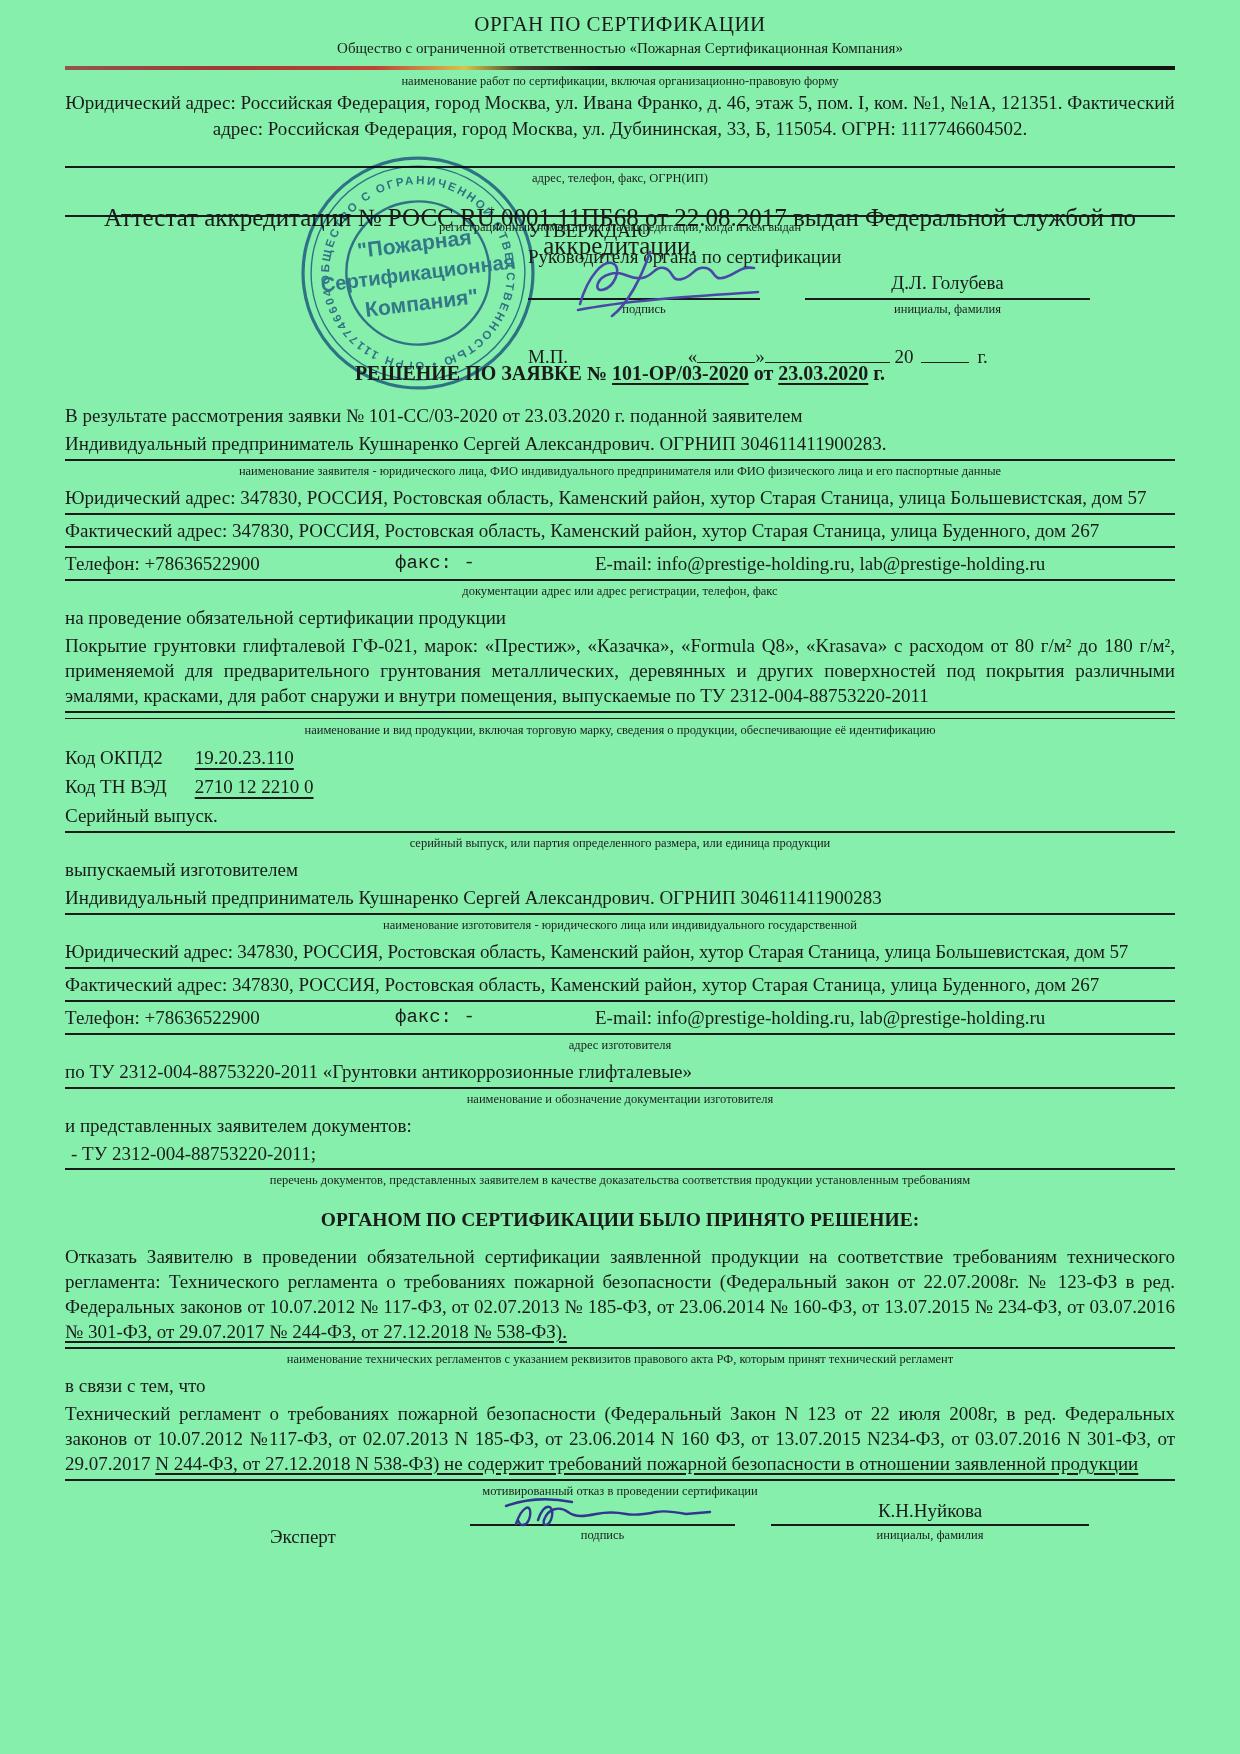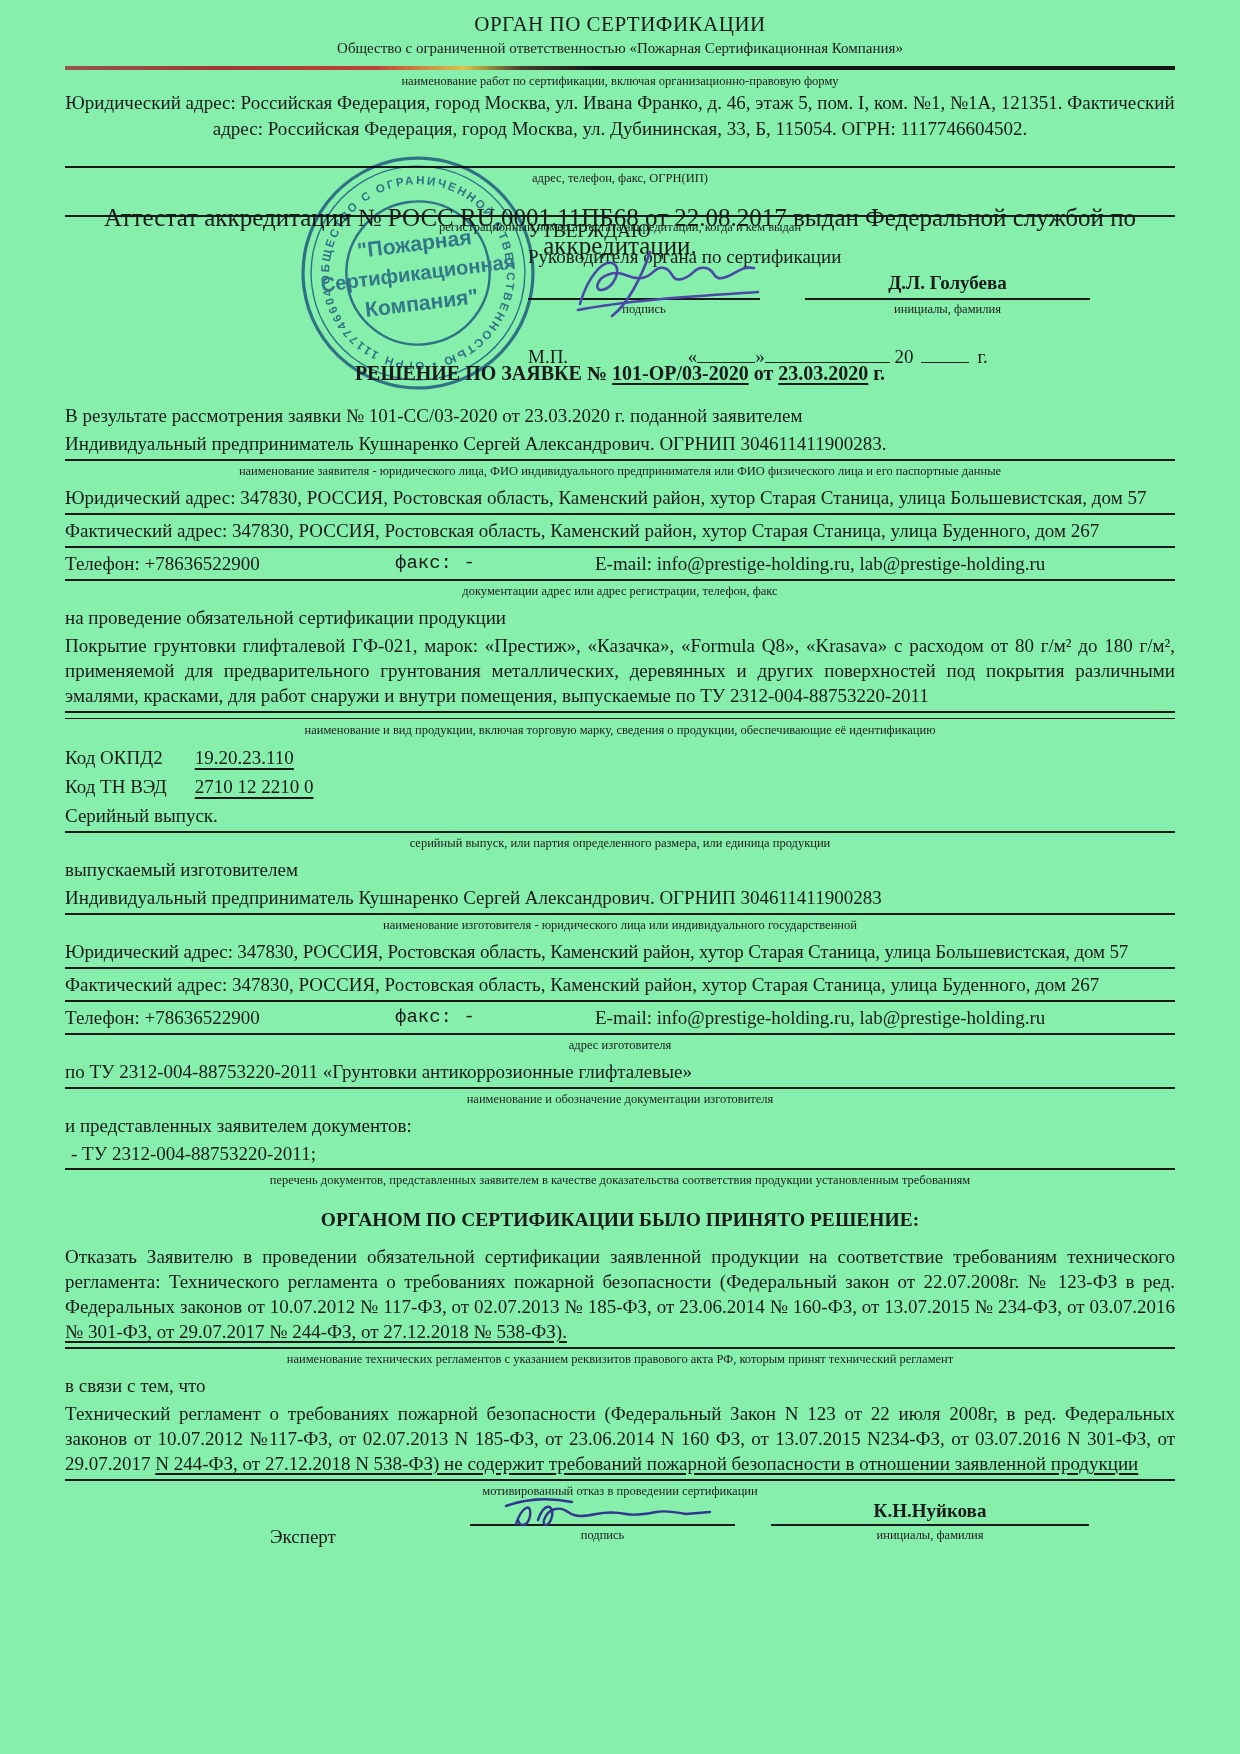--- a/index.html
+++ b/index.html
@@ -30,21 +30,21 @@
     mix-blend-mode:multiply;opacity:.88;transform:rotate(-7deg);}
   
   .approval{position:absolute;left:463px;top:220px;width:582px;font-size:19px;}
   .appr-role{margin-top:4px;}
   .sig-row{display:flex;margin-top:30px;}
   .sig-col{position:relative;width:232px;}
   .name-col{position:relative;width:285px;margin-left:45px;text-align:center;}
   .sig-line{border-bottom:2px solid #1a1a1a;height:0;}
   .hand{position:absolute;pointer-events:none;}
   .dir-sign{left:30px;top:-52px;}
-  .name-val{position:absolute;top:-26px;left:0;right:0;text-align:center;font-weight:bold;}
+  .name-val{position:absolute;top:-26px;left:0;right:0;text-align:center;}
   .mp-row{margin-top:26px;white-space:nowrap;font-size:19px;}
   .blank{display:inline-block;border-bottom:1.6px solid #222;height:16px;vertical-align:baseline;}
   
   .dec-title{position:absolute;top:362px;left:0;right:0;text-align:center;font-weight:bold;font-size:20px;}
   .u{text-decoration:underline;text-underline-offset:3px;text-decoration-thickness:1.5px;}
   
   .bodyflow{position:relative;font-size:19px;line-height:25px;}
   .line{margin:3px 0;}
   .just{margin:3px 0;text-align:justify;}
   .oneline{white-space:nowrap;letter-spacing:-0.15px;}

